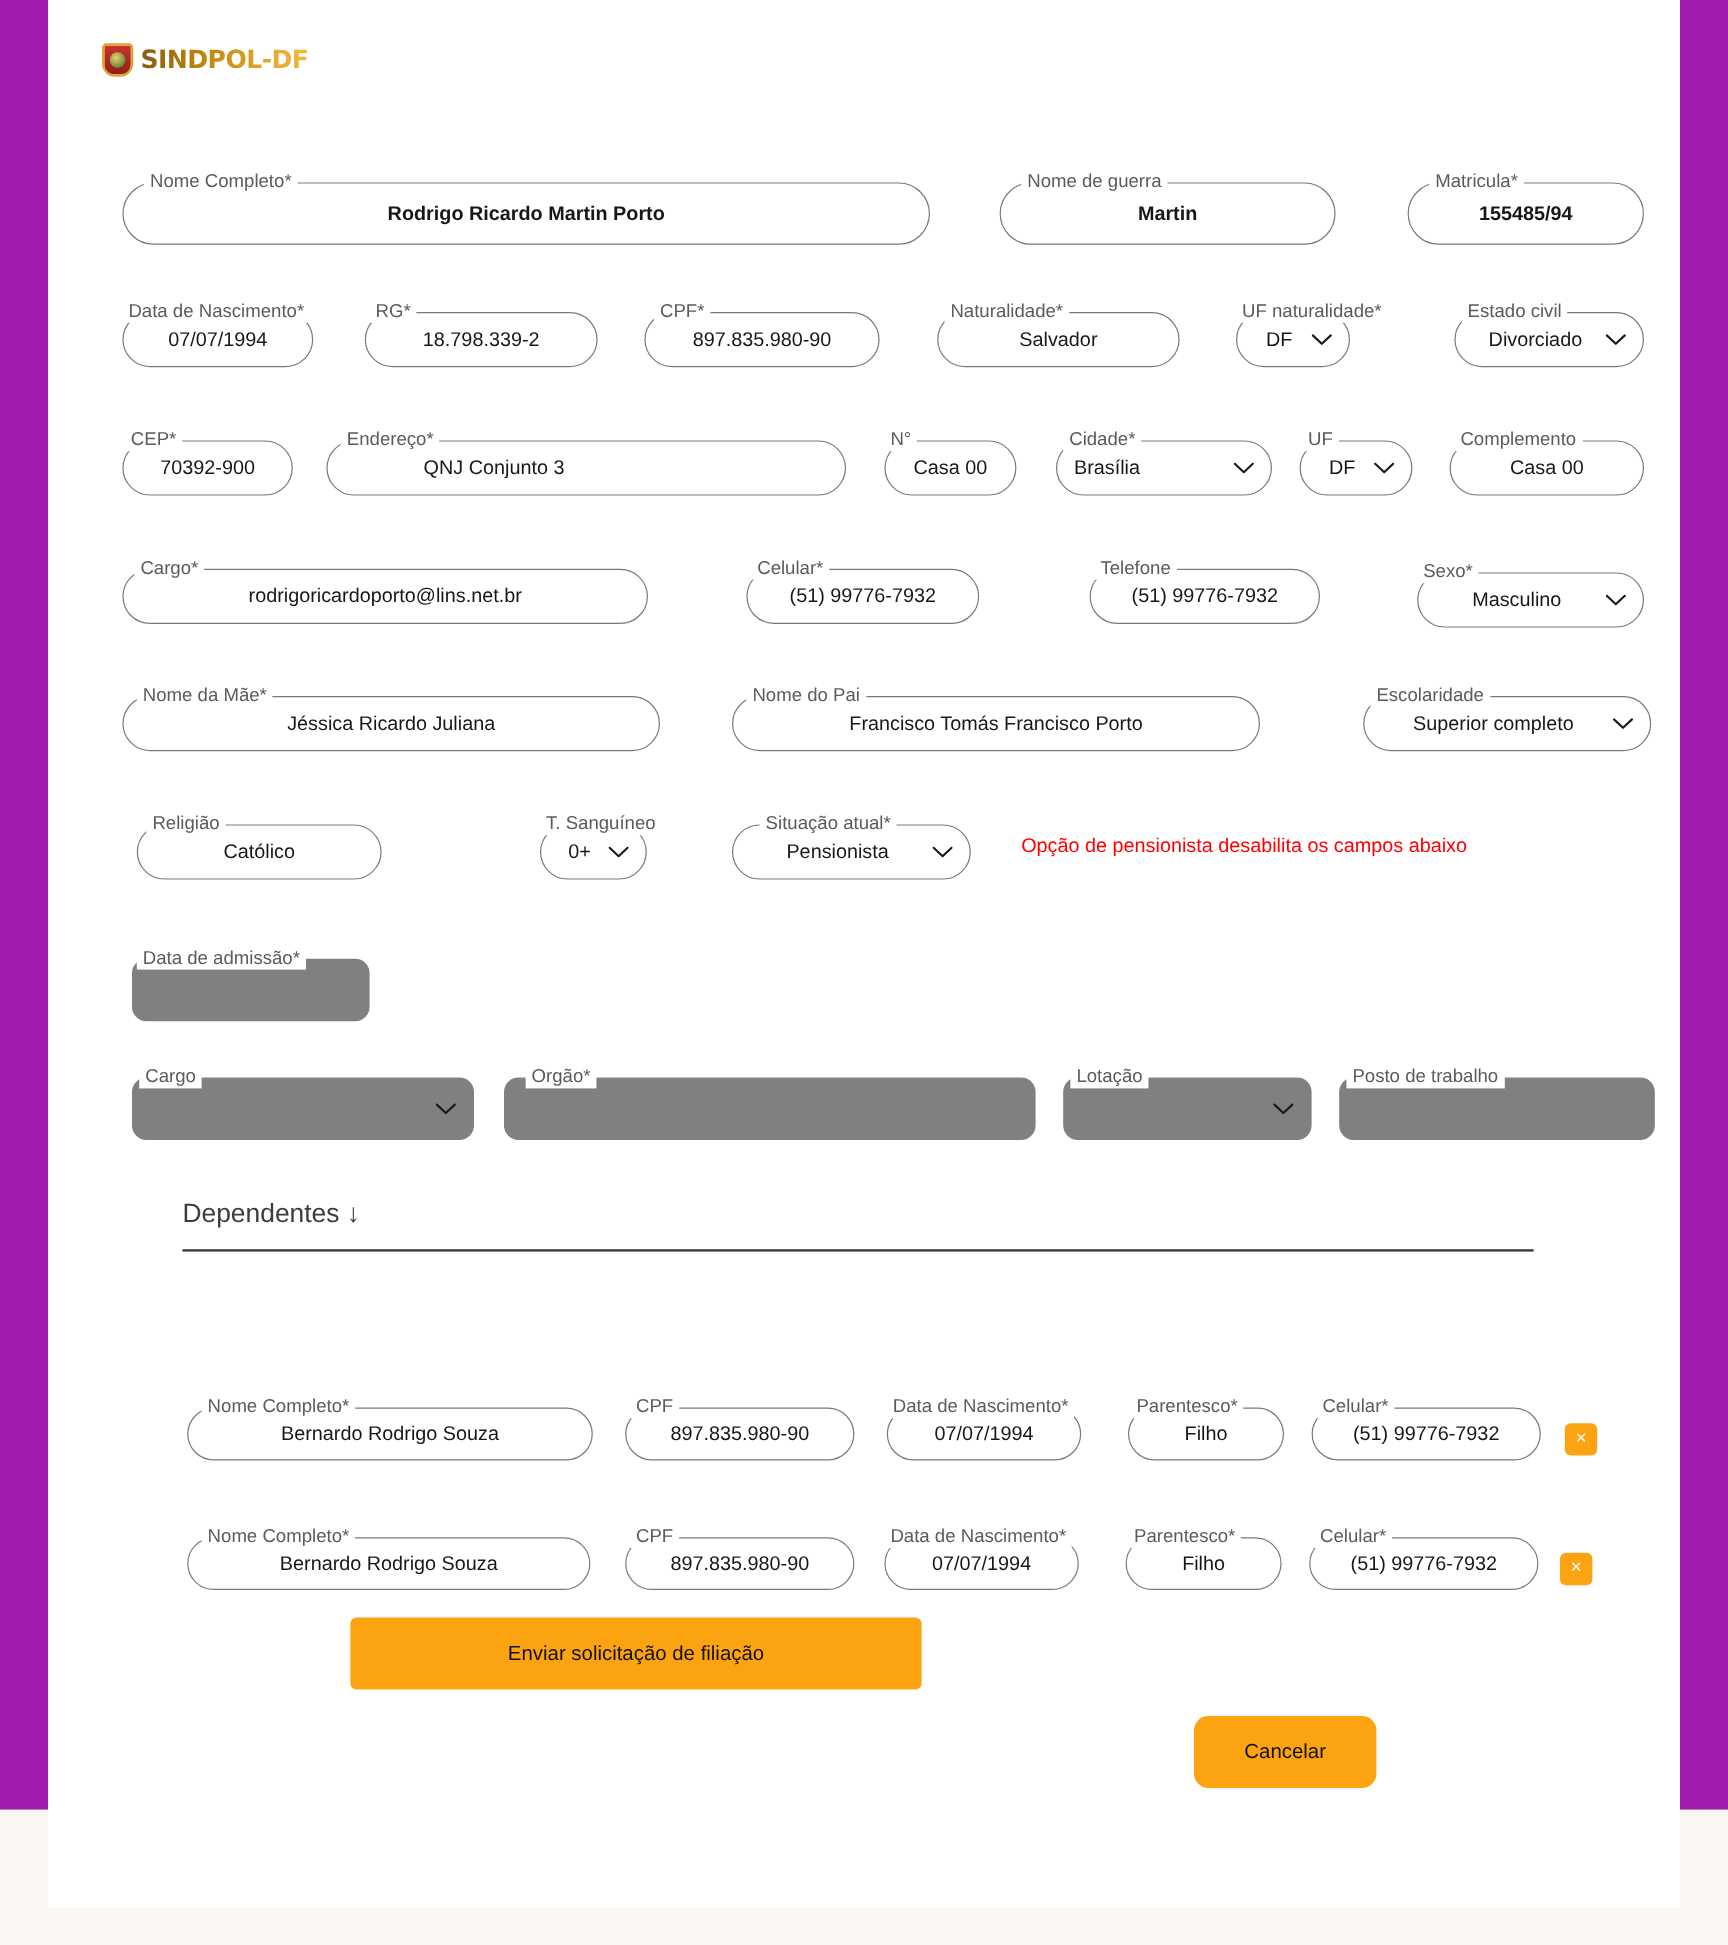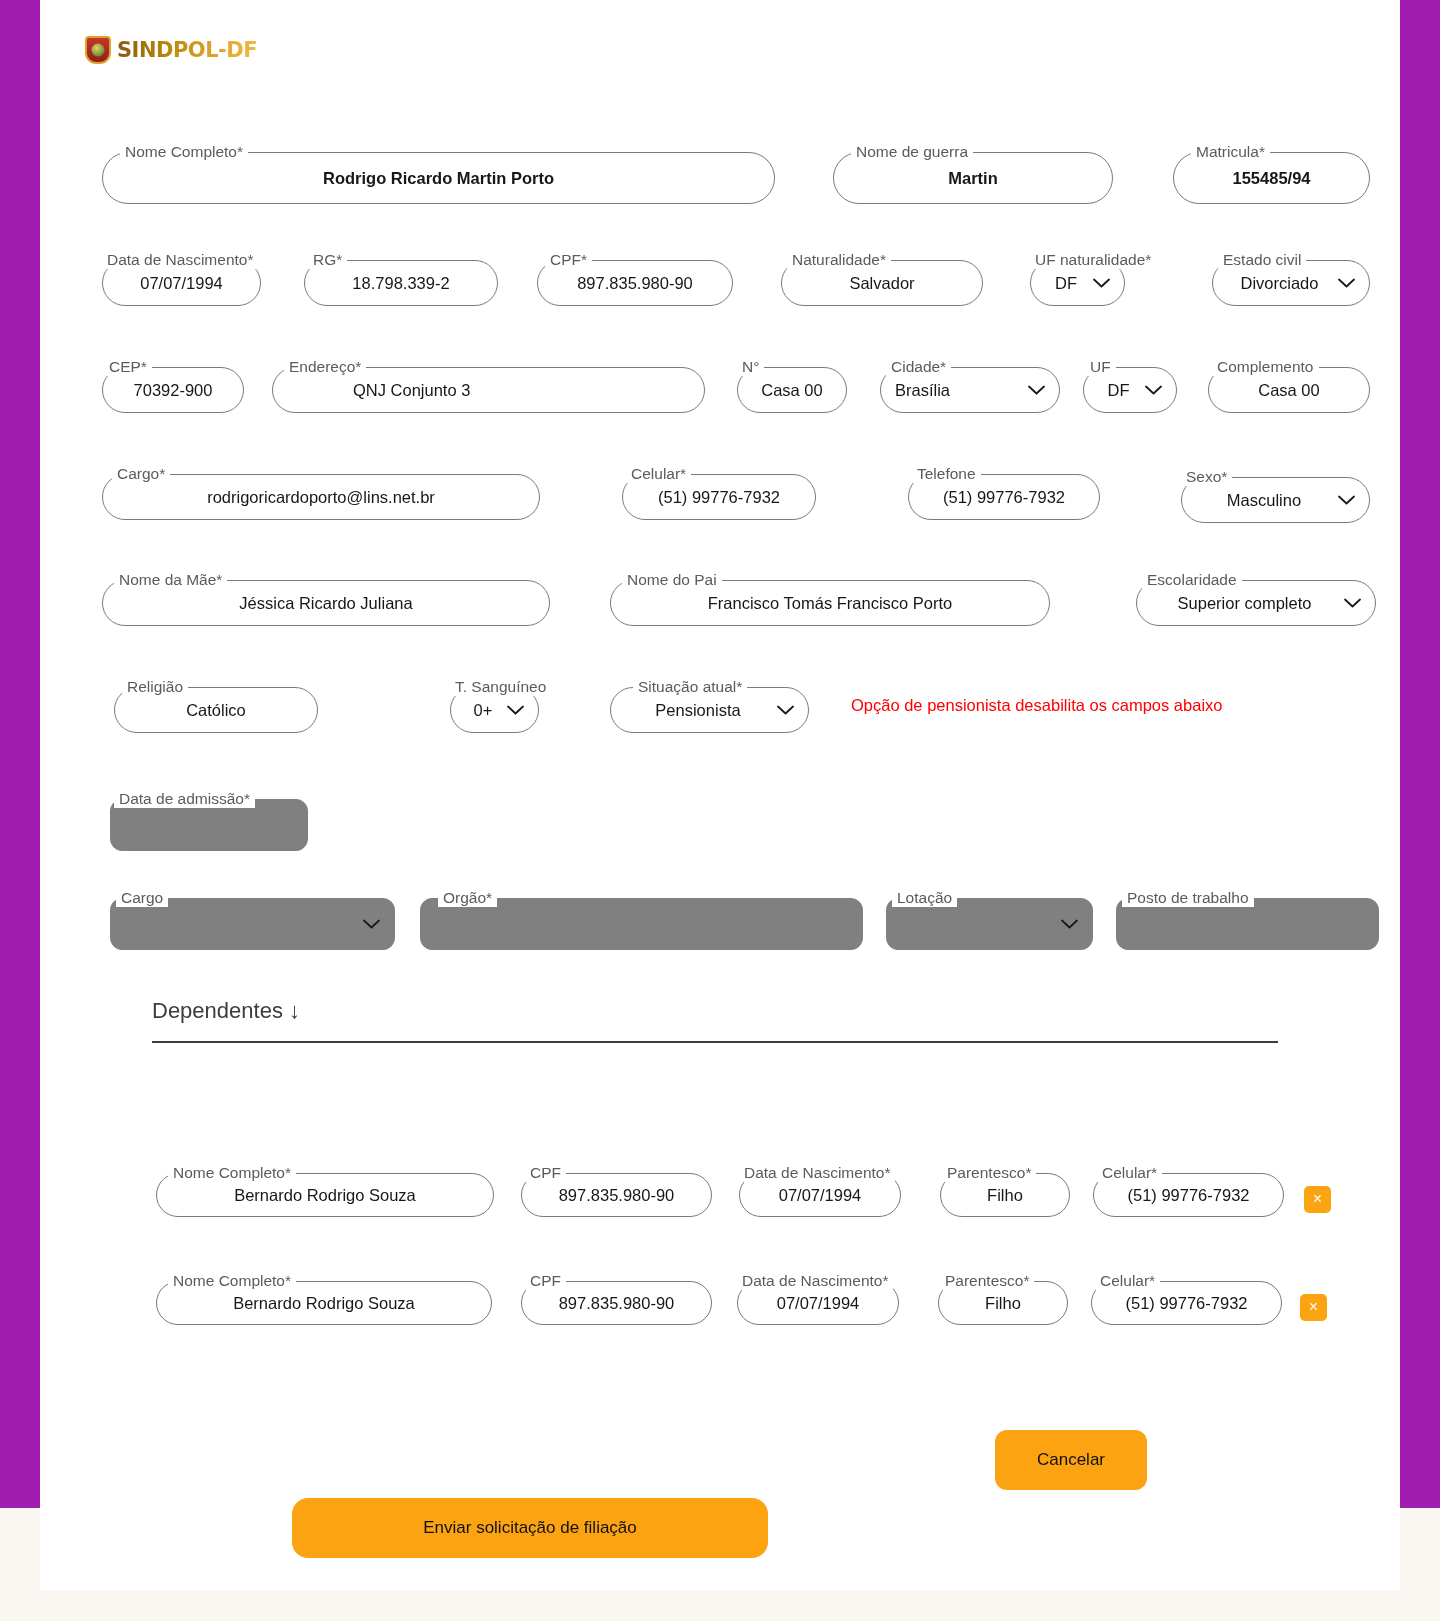--- a/index.html
+++ b/index.html
@@ -160,21 +160,21 @@
     border-radius: 10px;
     font-size: 16.5px;
     font-weight: bold;
     font-family: "Liberation Sans", sans-serif;
     cursor: pointer;
     display: flex;
     align-items: center;
     justify-content: center;
   }
   .btn-add { left: 112px; top: 1072px; width: 330px; height: 45px; }
-  .btn-submit { left: 252px; top: 1498px; width: 476px; height: 60px; border-radius: 16px; font-weight: normal; font-size: 17px; }
+  .btn-submit { left: 252px; top: 1348px; width: 476px; height: 60px; border-radius: 5px; font-weight: normal; font-size: 17px; }
   .btn-cancel { left: 955px; top: 1430px; width: 152px; height: 60px; border-radius: 12px; font-weight: normal; font-size: 17px; }
   .btn-del {
     position: absolute;
     width: 27px; height: 27px;
     background: #fca311;
     border: none;
     border-radius: 5px;
     color: #fff;
     font-size: 16px;
     line-height: 1;

